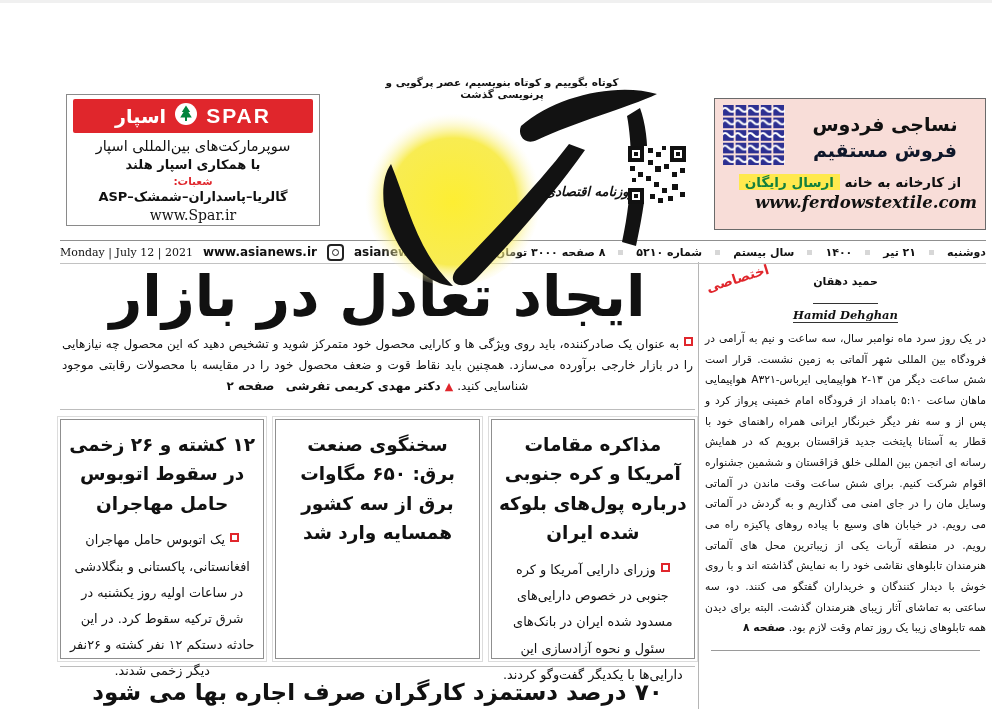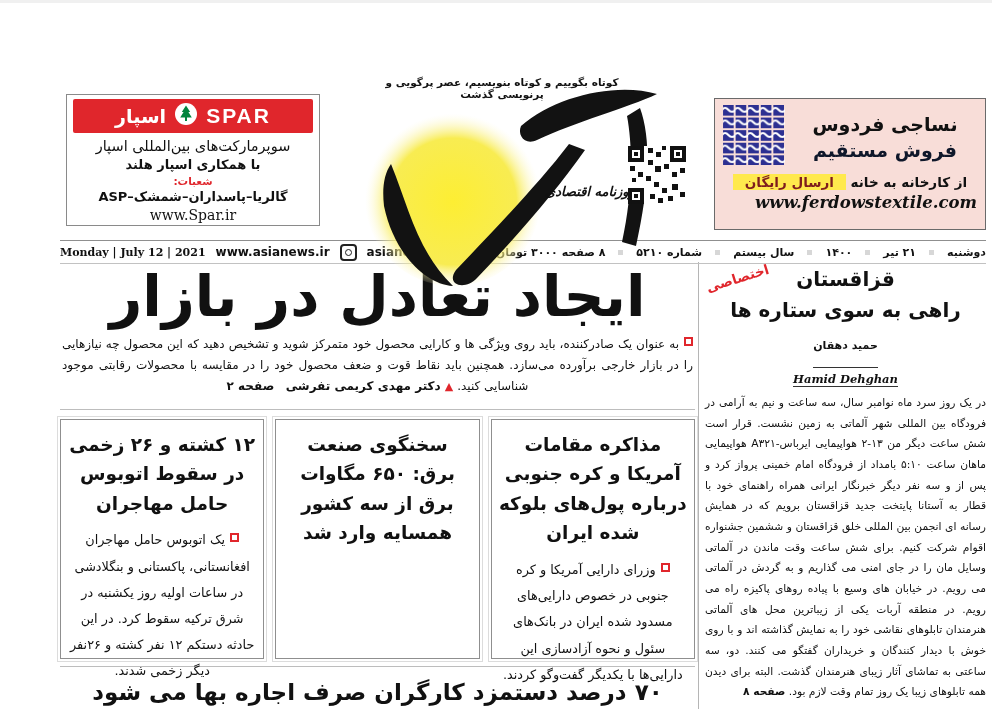--- a/index.html
+++ b/index.html
@@ -15,32 +15,32 @@
   .spar-l2{font-size:13px;font-weight:bold;margin-top:3px;}
   .spar-br{font-size:10.5px;font-weight:bold;color:#e0262c;margin-top:3px;}
   .spar-l4{font-size:13px;font-weight:bold;margin-top:2px;}
   .spar-url{font-size:14px;margin-top:3px;}
   .ferdows{left:714px;top:98px;width:272px;height:132px;background:#f8ddd8;border-color:#6a6a6a;padding:6px 8px;direction:rtl;}
   .fe-row1{display:flex;align-items:center;gap:8px;}
   .fe-names{flex:1;text-align:center;}
   .fe-name{font-size:19px;font-weight:bold;}
   .fe-sale{font-size:19px;font-weight:bold;color:#0f172a;margin-top:4px;}
   .fe-l3{font-size:13.5px;font-weight:bold;text-align:center;margin-top:5px;}
-  .fe-free{color:#7f1d1d;background:#ffe94d;padding:0 12px;}
+  .fe-free{color:#15803d;background:#ffe94d;padding:0 6px;}
   .fe-url{font-size:16.5px;font-weight:bold;font-style:italic;text-align:right;margin-top:3px;}
   
   .tagline{position:absolute;left:368px;top:76px;width:268px;text-align:center;font-size:10.5px;font-weight:bold;direction:rtl;}
   .logo-svg{position:absolute;left:335px;top:86px;width:330px;height:168px;overflow:visible;z-index:3;}
   .paper-type{position:absolute;left:538px;top:184px;width:104px;text-align:center;font-size:13px;font-weight:bold;font-style:italic;direction:rtl;z-index:4;font-family:"DejaVu Serif","Liberation Serif",serif;}
   .qr{position:absolute;left:628px;top:146px;width:58px;height:58px;z-index:4;}
   
   .datebar{position:absolute;left:60px;right:6px;top:240px;height:22px;border-top:1px solid #8f8f8f;border-bottom:1px solid #c2c2c2;
            display:flex;align-items:center;justify-content:space-between;font-size:11px;z-index:2;background:transparent;}
   .db-en{display:flex;align-items:center;gap:10px;}
-  .db-date-en{font-weight:bold;font-family:"DejaVu Serif","Liberation Serif",serif;font-size:11px;}
+  .db-date-en{font-weight:normal;font-family:"DejaVu Serif","Liberation Serif",serif;font-size:11px;}
   .db-site,.db-ig{font-weight:bold;font-size:12px;}
   .db-fa{display:flex;align-items:center;direction:rtl;font-weight:bold;}
   .db-fa span.itm{white-space:nowrap;}
   .sep{display:inline-block;width:5px;height:5px;background:#d7d7d7;margin:0 13px;}
   .ig-icon{display:inline-block;width:13px;height:13px;border:2px solid #222;border-radius:4px;position:relative;}
   .ig-icon::after{content:"";position:absolute;left:3px;top:3px;width:5px;height:5px;border:1.5px solid #222;border-radius:50%;}
   .vbadge{display:inline-flex;width:14px;height:14px;border-radius:50%;background:#1d9bf0;color:#fff;font-size:9px;align-items:center;justify-content:center;font-weight:bold;}
   
   .vdivider{position:absolute;left:698px;top:262px;bottom:0;width:1px;background:#b5b5b5;}
   .maincol{position:absolute;left:60px;top:262px;width:635px;direction:rtl;}
@@ -212,24 +212,20 @@
       </div>
     </div>
 
     <hr class="hr">
     <div class="bottom-title">۷۰ درصد دستمزد کارگران صرف اجاره بها می شود</div>
 
   </div>
 
   <div class="rightcol">
     <span class="excl">اختصاصی</span>
-    <div class="kz-t">
-      <span>قزاقستان</span><br>
-      <span>راهی به سوی ستاره ها</span>
-    </div>
     <div class="byline">
       <span class="by-fa">حمید دهقان</span><br>
       <span class="by-en">Hamid Dehghan</span>
     </div>
     <p class="colbody"><span>در یک روز سرد ماه نوامبر سال، سه ساعت و نیم به آرامی در فرودگاه بین المللی شهر آلماتی به زمین نشست. قرار است شش ساعت دیگر من ۱۳-۲ هواپیمایی ایرباس-A۳۲۱ هواپیمایی ماهان ساعت ۵:۱۰ بامداد از فرودگاه امام خمینی پرواز کرد و پس از و سه نفر دیگر خبرنگار ایرانی همراه راهنمای خود با قطار به آستانا پایتخت جدید قزاقستان برویم که در همایش رسانه ای انجمن بین المللی خلق قزاقستان و ششمین جشنواره اقوام شرکت کنیم. برای شش ساعت وقت ماندن در آلماتی وسایل مان را در جای امنی می گذاریم و به گردش در آلماتی می رویم. در خیابان های وسیع با پیاده روهای پاکیزه راه می رویم. در منطقه آربات یکی از زیباترین محل های آلماتی هنرمندان تابلوهای نقاشی خود را به نمایش گذاشته اند و با روی خوش با دیدار کنندگان و خریداران گفتگو می کنند. دو، سه ساعتی به تماشای آثار زیبای هنرمندان گذشت. البته برای دیدن همه تابلوهای زیبا یک روز تمام وقت لازم بود.</span> <b class="pageref">صفحه ۸</b></p>
     <hr class="col-hr">
 
   </div>
 </div>
 

